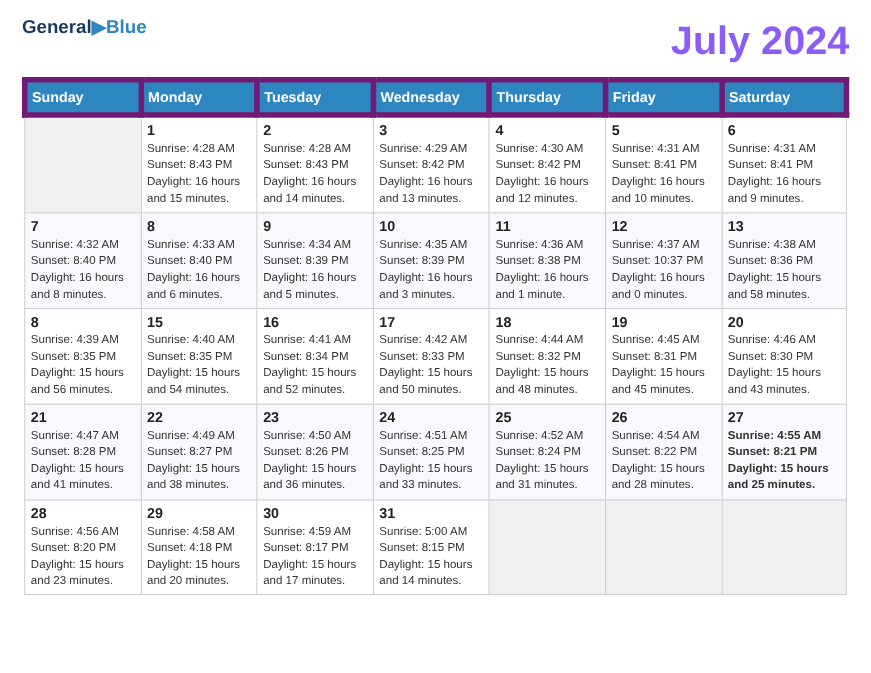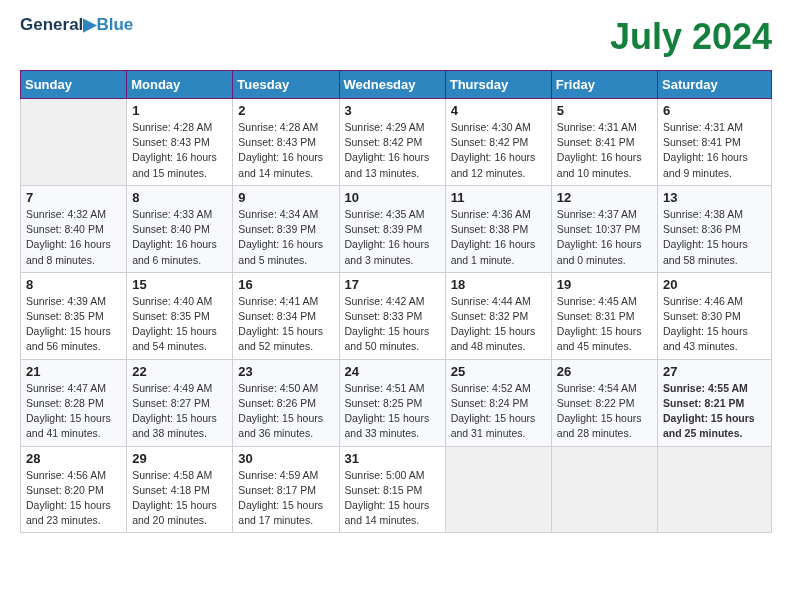--- a/index.html
+++ b/index.html
@@ -20,39 +20,39 @@
       display: flex;
       align-items: center;
       gap: 4px;
     }
     .title-area {
       text-align: right;
     }
     .main-title {
       font-size: 36px;
       font-weight: bold;
-      color: #15803d;
+      color: #8b5cf6;
     }
     .subtitle {
       font-size: 16px;
       color: #444;
     }
     table {
       width: 100%;
       border-collapse: collapse;
       font-size: 11px;
     }
     thead tr th {
       background: #2e86c1;
       color: #fff;
       padding: 6px 4px;
       text-align: left;
       font-size: 13px;
       font-weight: bold;
-      border: 1px solid #701a75;
+      border: 5px solid #701a75;
     }
     tbody tr td {
       border: 1px solid #d0d0d0;
       vertical-align: top;
       padding: 4px 5px;
       height: 80px;
       background: #fff;
     }
     tbody tr:nth-child(even) td {
       background: #f7f9fc;

